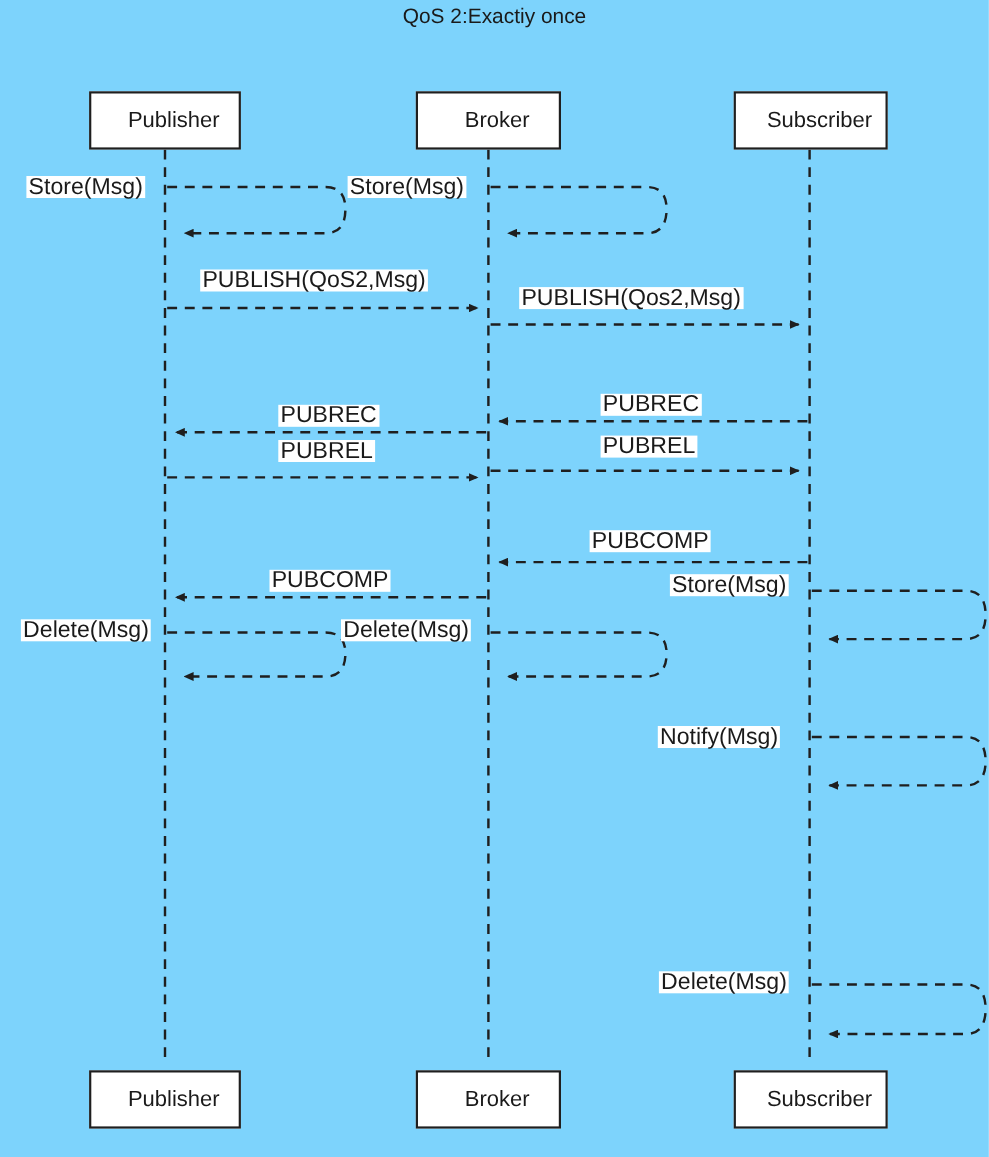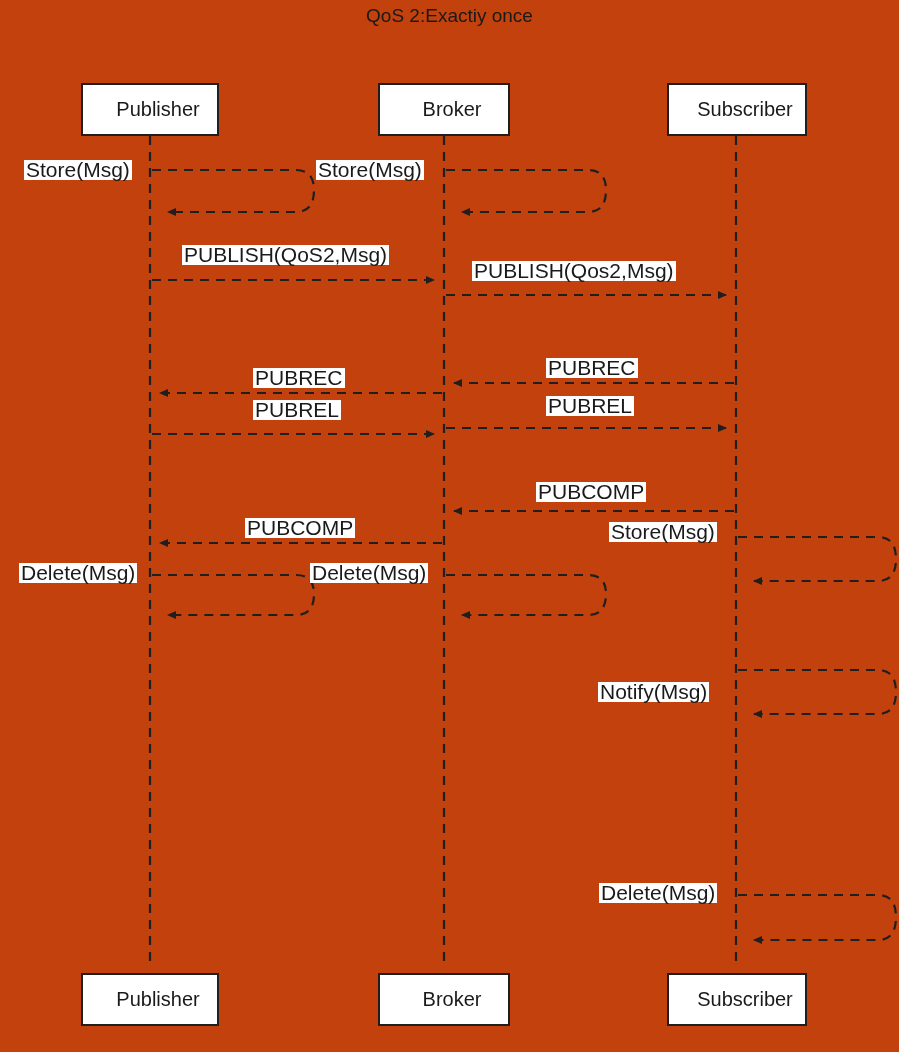--- a/index.html
+++ b/index.html
@@ -9,21 +9,21 @@
   }
   body {
     font-family: "Liberation Sans", sans-serif;
     color: #1a1a1a;
   }
   #canvas {
     position: relative;
     width: 899px;
     height: 1052px;
     overflow: hidden;
-    background: #c2410c;
+    background: #7dd3fc;
   }
   #title {
     position: absolute;
     top: 5px;
     left: 0;
     width: 899px;
     text-align: center;
     font-size: 19px;
     color: #1a1a1a;
   }
@@ -174,17 +174,17 @@
   <div class="msg-label" style="left:536px; top:482px;">PUBCOMP</div>
 
   <div class="msg-label" style="left:245px; top:518px;">PUBCOMP</div>
 
   <div class="msg-label" style="left:609px; top:522px;">Store(Msg)</div>
 
   <div class="msg-label" style="left:19px; top:563px;">Delete(Msg)</div>
 
   <div class="msg-label" style="left:310px; top:563px;">Delete(Msg)</div>
 
-  <div class="msg-label" style="left:598px; top:660px;margin-top:22px;">Notify(Msg)</div>
+  <div class="msg-label" style="left:598px; top:660px;">Notify(Msg)</div>
 
   <div class="msg-label" style="left:599px; top:883px;">Delete(Msg)</div>
 
 </div>
 
 </body></html>

